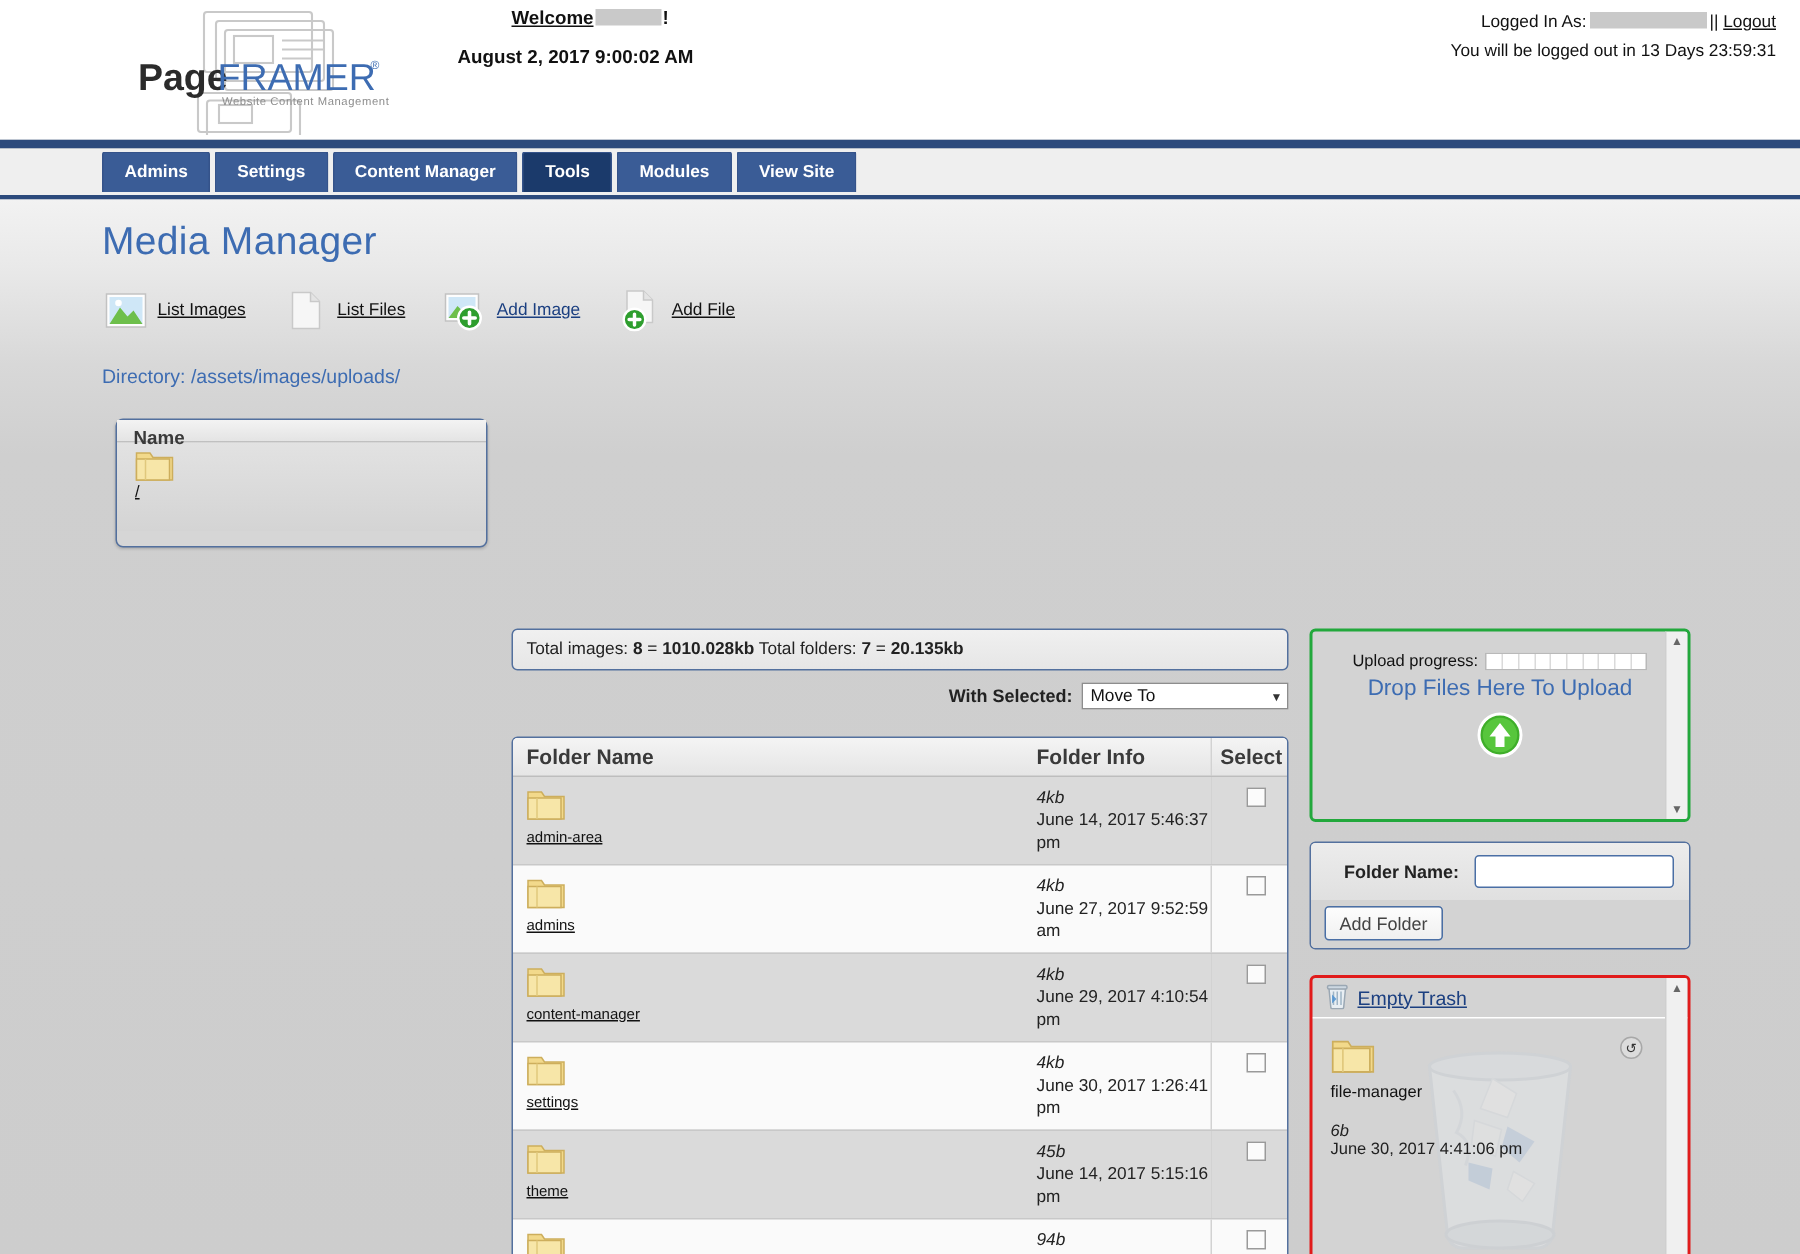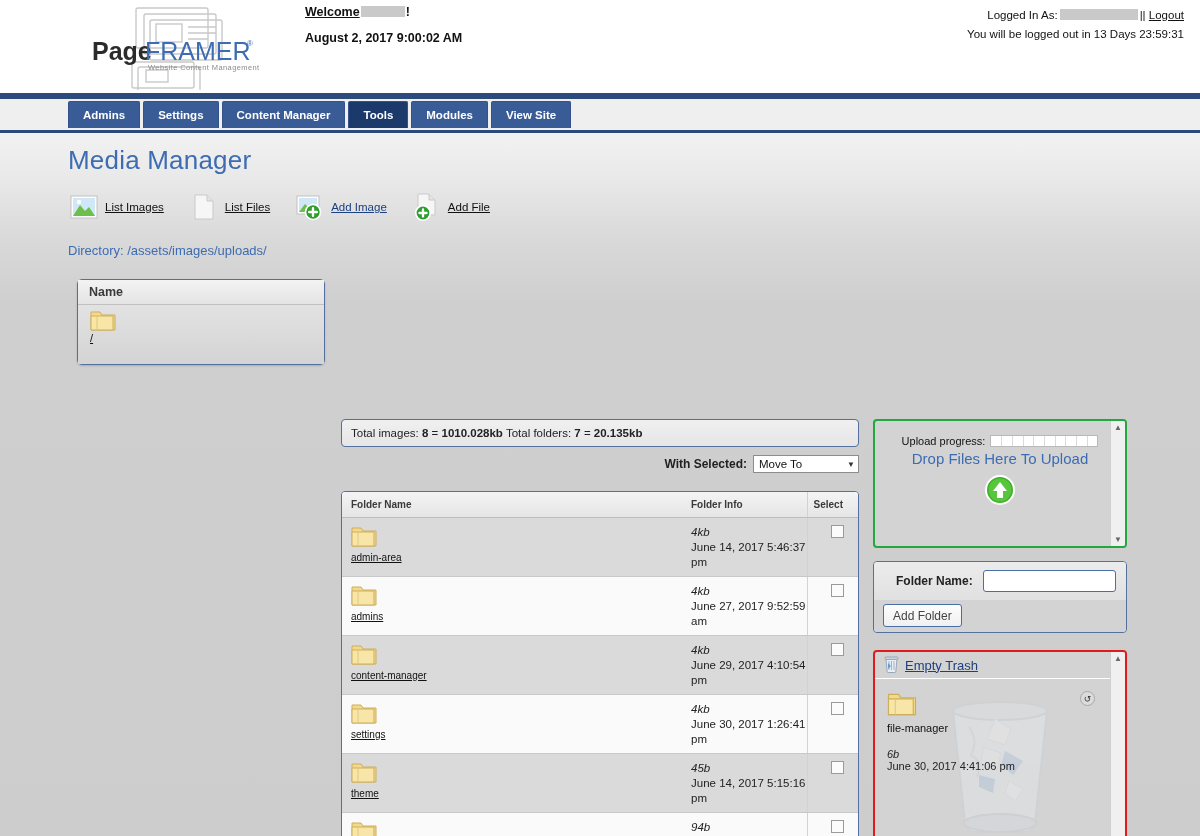--- a/index.html
+++ b/index.html
@@ -23,21 +23,21 @@
     position:absolute; left:88px; top:4px; width:190px; height:86px;
   }
   .logo-svg { display:block; }
 
   .welcome-block {
     position:absolute; left:305px; top:2px;
     font-size:12.5px; font-weight:bold; color:#111;
     line-height:20px;
   }
   .welcome-line a.welcome-link {
-    color:#111; text-decoration:underline; font-weight:bold;
+    color:#111; text-decoration:underline; font-weight:bold;margin-left:36px;
   }
   .redact {
     display:inline-block; width:44px; height:11px;
     background:#c9c9c9; vertical-align:-1px; margin:0 1px;
   }
   .welcome-date { margin-top:6px; font-weight:bold; font-size:12.5px; }
 
   .login-block {
     position:absolute; right:16px; top:6px;
     text-align:right; font-size:11.5px; color:#111; line-height:19px;
@@ -105,21 +105,21 @@
   }
   .name-panel {
     position:absolute; left:77px; top:146px;
     width:248px; height:86px;
     background:#d6d6d6;
     border:1px solid #53709e;
     border-radius:5px;
     box-shadow:0 1px 2px rgba(0,0,0,.18);
   }
   .name-panel .hdr {
-    height:25px; line-height:25px;
+    height:15px; line-height:25px;
     padding-left:11px;
     font-weight:bold; font-size:12.5px; color:#3a3a3a;
     background:linear-gradient(to bottom,#f3f3f3,#e4e4e4);
     border-bottom:1px solid #c0c0c0;
   }
   .name-panel .body {
     padding:4px 0 0 12px;
     background:linear-gradient(to bottom,#e2e2e2,#d4d4d4);
     height:59px;
   }
@@ -141,21 +141,21 @@
   .totals-bar b { font-weight:bold; }
 
   .with-selected {
     position:absolute; left:341px; top:322px; width:518px;
     text-align:right;
     font-size:12px; font-weight:bold; color:#222;
     display:flex; justify-content:flex-end; align-items:center;
   }
   .with-selected .lbl { margin-right:6px; }
   .sel {
-    width:106px; height:18px;
+    width:138px; height:18px;
     border:1px solid #8d8d8d;
     background:#fff;
     font-size:11.5px; font-family:"Liberation Sans", sans-serif;
     color:#111;
     display:flex; align-items:center; justify-content:space-between;
     padding:0 3px 0 5px;
     font-weight:normal;
     cursor:pointer;
   }
   .sel .caret { font-size:8px; color:#333; }
@@ -166,21 +166,21 @@
     border:1px solid #53709e;
     border-radius:4px;
     background:#fff;
     overflow:hidden;
   }
   table.ft { width:100%; border-collapse:collapse; table-layout:fixed; }
   table.ft th {
     height:25px;
     background:linear-gradient(to bottom,#f4f4f4,#e5e5e5);
     border-bottom:1px solid #bdbdbd;
-    font-size:10px; font-weight:bold; color:#3a3a3a;
+    font-size:14px; font-weight:bold; color:#3a3a3a;
     text-align:left; padding-left:9px;
   }
   table.ft th.c2 { width:125px; }
   table.ft th.c3 { width:51px; padding-left:6px; border-left:1px solid #d2d2d2;}
   table.ft td {
     vertical-align:top;
     border-bottom:1px solid #c8c8c8;
     padding:7px 0 6px 9px;
     font-size:11.5px;
   }

